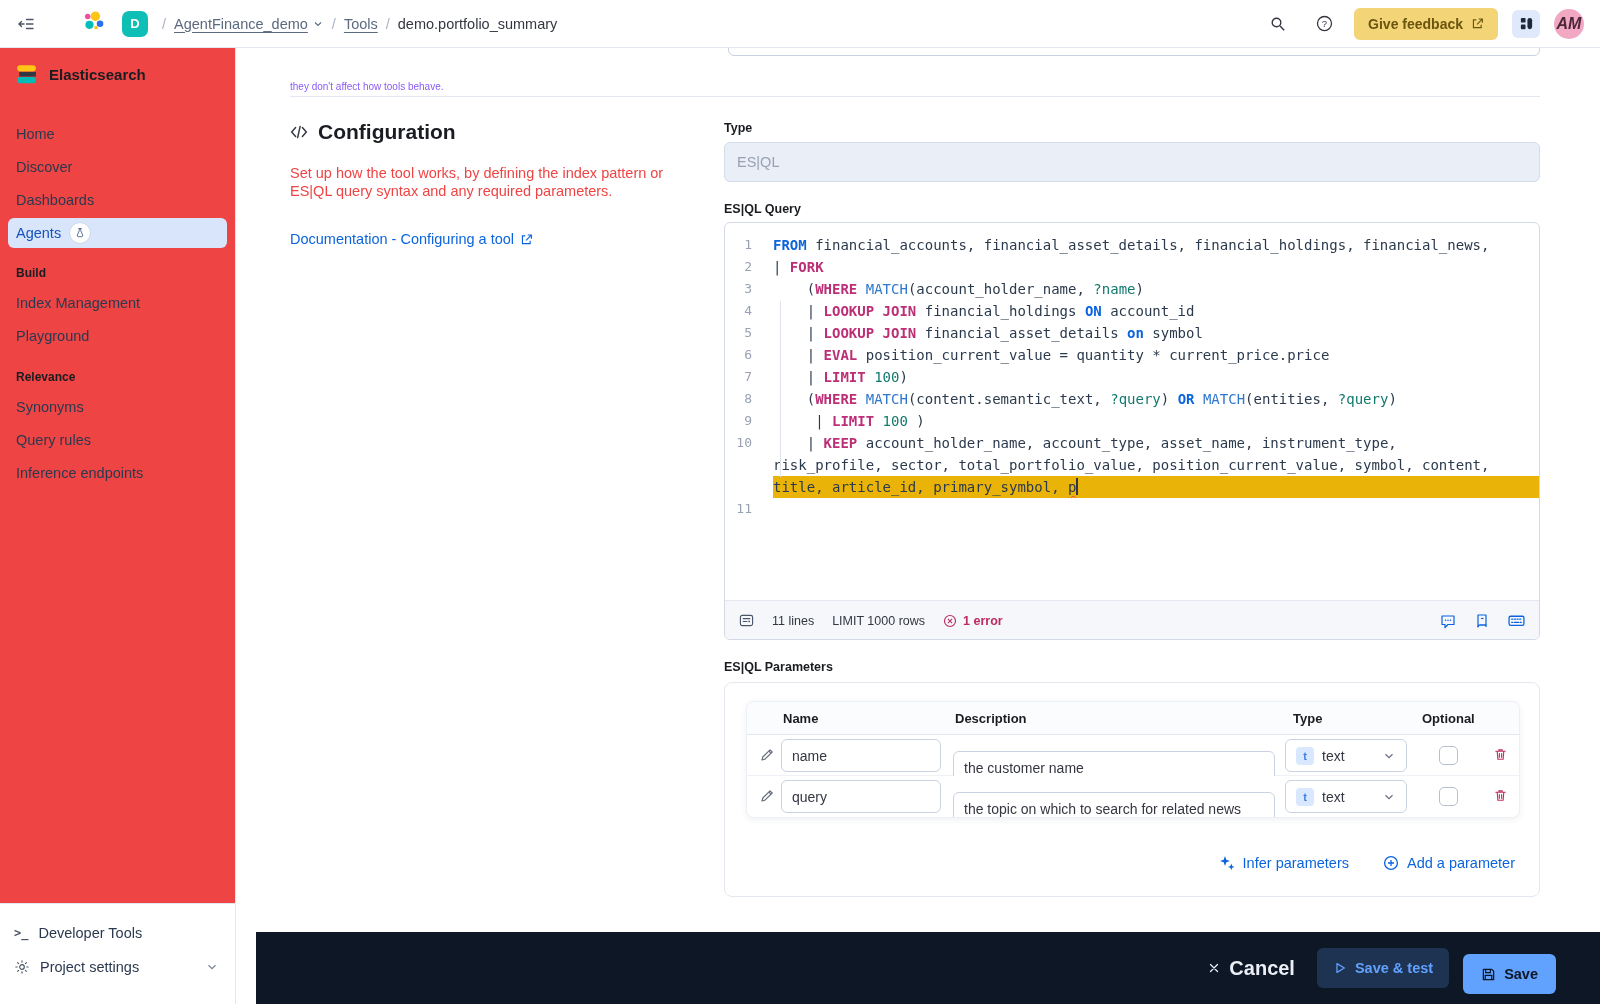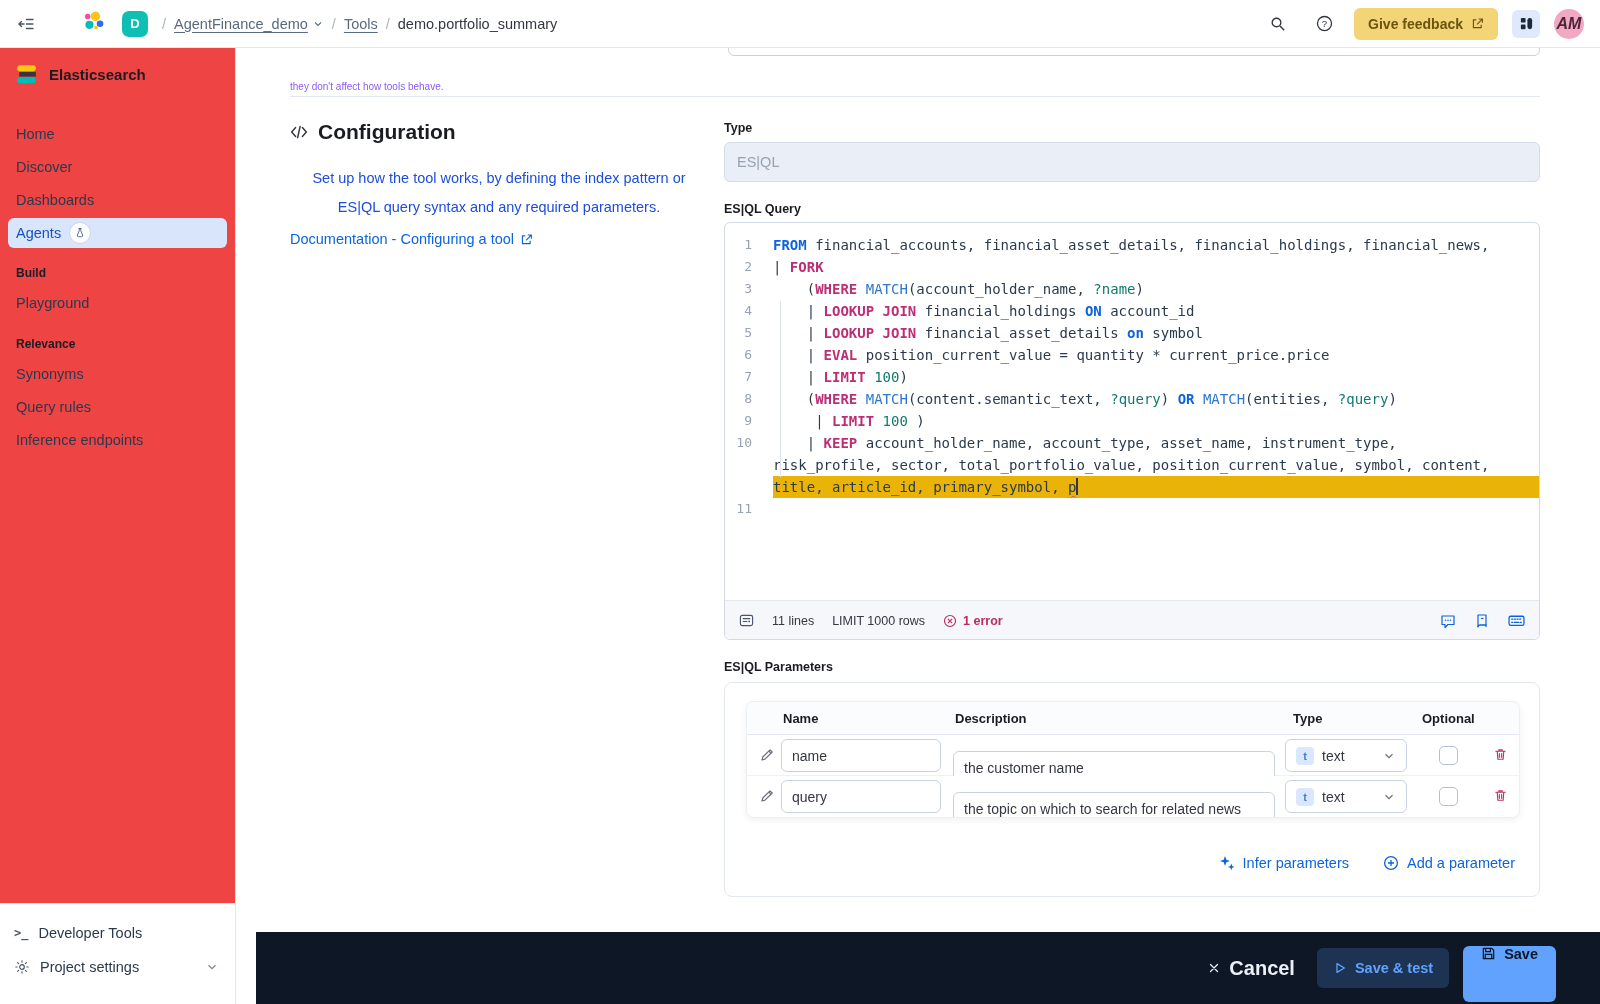--- a/index.html
+++ b/index.html
@@ -42,21 +42,21 @@
   .dev-glyph { font-family:"DejaVu Sans Mono", monospace; font-size:12px; font-weight:bold; color:#4b5568; }
   .chev-right { margin-left:auto; margin-right:16px; }
 
   
   .abs { position:absolute; }
   .partial-input { left:728px; top:28px; width:812px; height:28px; border:1px solid #c9d2e0; border-radius:6px; background:#fff; z-index:5; }
   .intro-text { left:290px; top:51px; font-size:10px; color:#8b5cf6; z-index:6;margin-top:30px; }
   .content-divider { left:290px; top:96px; width:1250px; height:1px; background:#e3e8f0; }
   .config-head { left:290px; top:120px; display:flex; align-items:center; gap:10px; }
   .config-title { font-size:21px; font-weight:bold; color:#1a1c21; }
-  .config-desc { left:290px; top:164px; width:418px; font-size:14.5px; line-height:29px; color:#1d4ed8;text-align:center; }
+  .config-desc { left:290px; top:164px; width:418px; font-size:14.5px; line-height:18px; color:#ef4444; }
   .doc-link { left:290px; top:231px; font-size:14.5px; color:#0b64dd; display:flex; align-items:center; gap:6px; cursor:pointer; }
 
   .field-label { font-size:12.5px; font-weight:bold; color:#1a1c21; }
   .type-label { left:724px; top:121px; }
   .type-input { left:724px; top:142px; width:816px; height:40px; background:#e9eef7; border:1px solid #d3dce9;
     border-radius:6px; display:flex; align-items:center; padding-left:12px; font-size:14.5px; color:#98a2b3; }
   .query-label { left:724px; top:202px; }
 
   
   .editor { left:724px; top:222px; width:816px; height:418px; border:1px solid #d3dae6; border-radius:6px; background:#fff; overflow:hidden; }
@@ -105,22 +105,22 @@
   .params-links { position:absolute; right:24px; top:172px; display:flex; align-items:center; gap:34px; }
   .blue-link { display:flex; align-items:center; gap:8px; color:#0b64dd; font-size:14.5px; cursor:pointer; }
 
   
   .bottom-bar { position:absolute; left:256px; top:932px; right:0; height:72px; background:#0d1726;
     display:flex; align-items:center; justify-content:flex-end; gap:14px; padding-right:44px; z-index:25; }
   .bb-cancel { background:transparent; border:none; color:#eceff5; font-size:20px; font-weight:bold;
     display:flex; align-items:center; gap:8px; cursor:pointer; font-family:inherit; margin-right:8px; }
   .bb-savetest { background:#1e3351; border:none; color:#61a2ff; height:40px; padding:0 16px; border-radius:6px;
     font-size:14.5px; font-weight:bold; display:flex; align-items:center; gap:8px; cursor:pointer; font-family:inherit; }
-  .bb-save { background:#61a2ff; border:none; color:#0d1726; height:56px; padding:0 18px; border-radius:6px;
-    font-size:14.5px; font-weight:bold; display:flex; gap:8px; cursor:pointer; font-family:inherit;margin-top:12px; }
+  .bb-save { background:#61a2ff; border:none; color:#0d1726; height:40px; padding:0 18px; border-radius:6px;
+    font-size:14.5px; font-weight:bold; display:flex; align-items:center; gap:8px; cursor:pointer; font-family:inherit;margin-top:12px; }
 </style>
 </head>
 <body>
 
 <div class="page">
 
   <div class="header">
     <div class="hdr-btn">
       <svg width="16" height="16" viewBox="0 0 16 16">
           <path d="M8.5 3.5H15M8.5 8H15M8.5 12.5H15M6 8H1M3.5 5.5L1 8l2.5 2.5" fill="none" stroke="#4b5568" stroke-width="1.4" stroke-linecap="round"></path>
@@ -195,20 +195,21 @@
       <div class="side-item">Dashboards</div>
       <div class="side-item selected">
         <span>Agents</span>
         <span class="lab-badge">
           <svg width="12" height="12" viewBox="0 0 16 16">
               <path d="M6 2h4M7 2v3L4.5 10.5A2 2 0 0 0 6.4 13h3.2a2 2 0 0 0 1.9-2.5L9 5V2" fill="none" stroke="#35507f" stroke-width="1.1" stroke-linejoin="round"></path>
             </svg>
         </span>
       </div>
       <div class="side-section">Build</div>
+      <div class="side-item">Index Management</div>
       <div class="side-item">Playground</div>
       <div class="side-section">Relevance</div>
       <div class="side-item">Synonyms</div>
       <div class="side-item">Query rules</div>
       <div class="side-item">Inference endpoints</div>
     </div>
     <div class="side-footer">
       <div class="side-item">
         <span class="dev-glyph">&gt;_</span>
         <span>Developer Tools</span>

